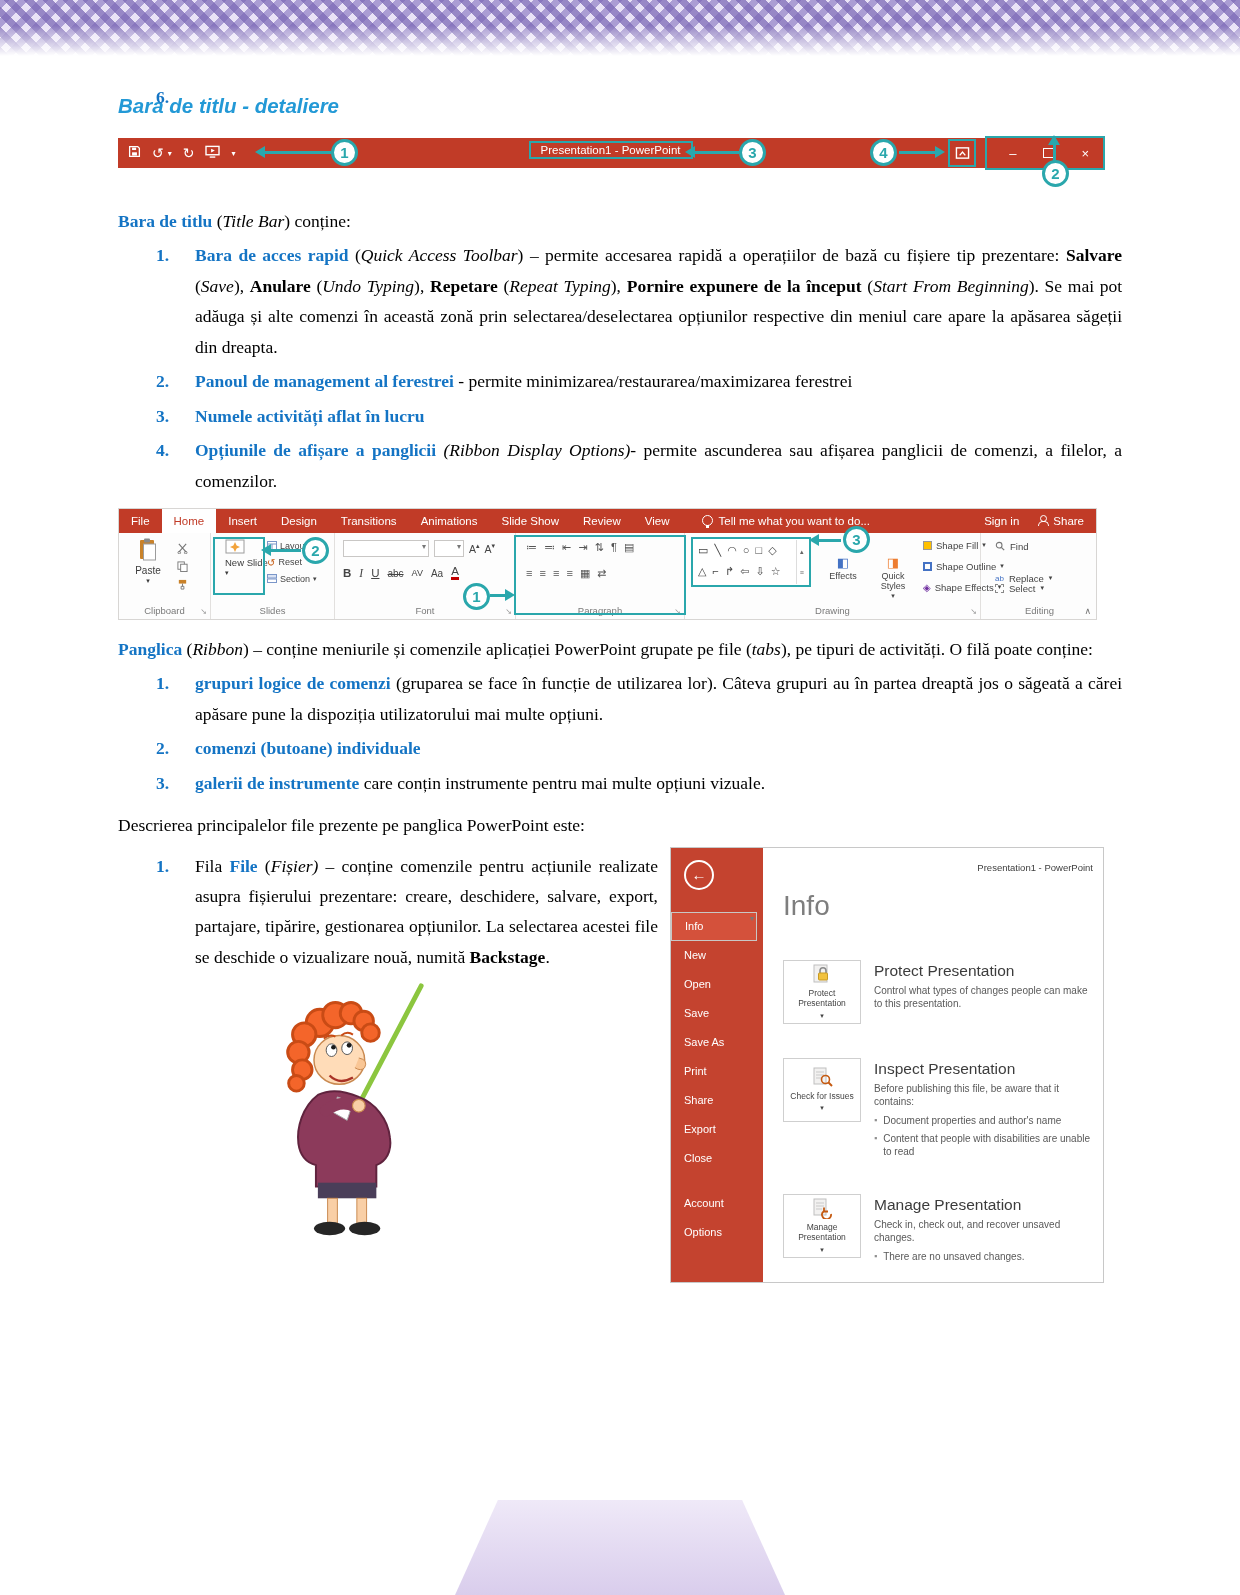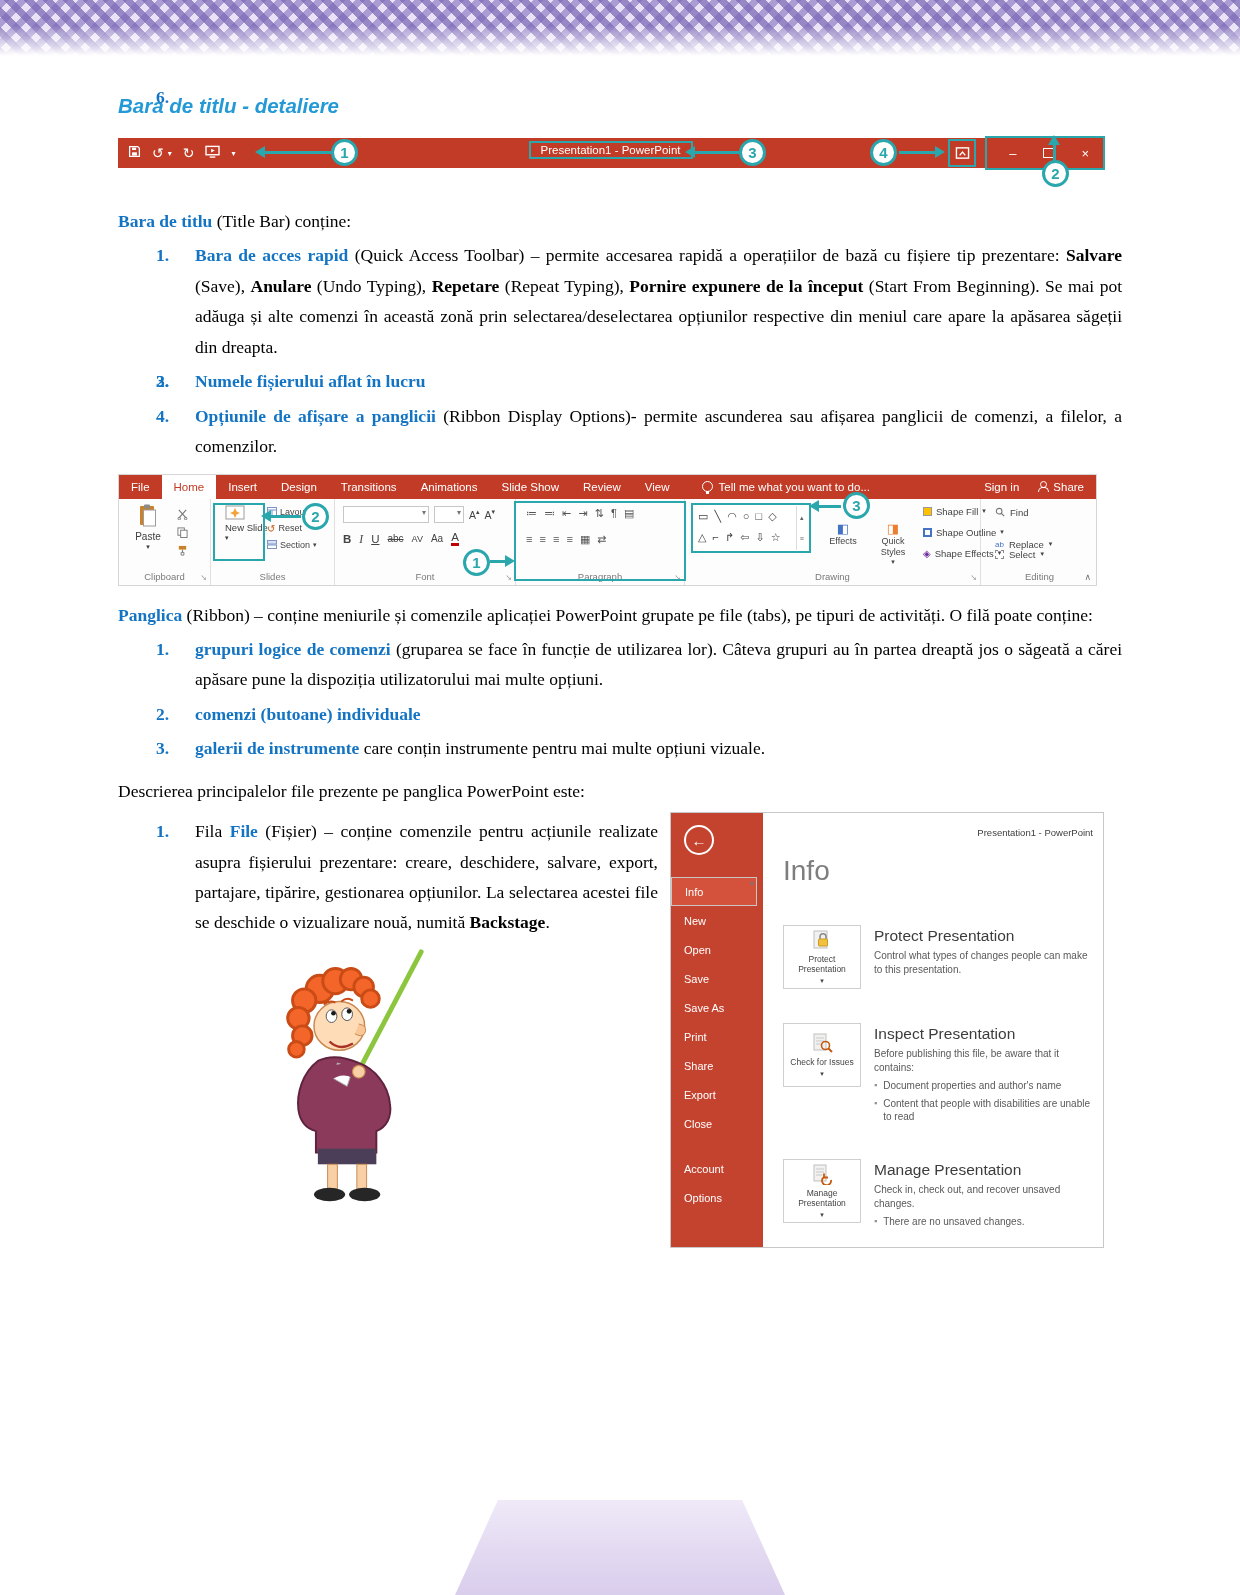--- a/index.html
+++ b/index.html
@@ -14,21 +14,21 @@
     background:
       repeating-linear-gradient(45deg, rgba(124,105,182,.75) 0 7px, rgba(255,255,255,0) 7px 14px),
       repeating-linear-gradient(-45deg, rgba(150,133,201,.8) 0 7px, rgba(232,225,246,.95) 7px 14px);
     -webkit-mask-image:linear-gradient(#000 45%,transparent 100%);mask-image:linear-gradient(#000 45%,transparent 100%)}
 
   .content{position:absolute;left:118px;width:1004px;top:0;padding-top:78px}
 
   .body-text{font-size:17.5px;line-height:1.74;text-align:justify}
   .lead{color:var(--blue);font-weight:bold}
   .b{font-weight:bold}
-  .i{}
+  .i{font-style:italic}
 
   h2.sec{font-family:"Liberation Sans",sans-serif;font-style:italic;font-weight:bold;color:var(--hblue);font-size:20.5px;margin:16px 0 8px}
 
   .num-item{position:relative;padding-left:77px;margin:4px 0}
   .num-item .n{position:absolute;left:38px;color:var(--blue);font-weight:bold}
 
   
   .co{position:absolute;width:27px;height:27px;border:3px solid var(--teal);border-radius:50%;background:#fff;
       color:var(--teal);font:bold 15px "Liberation Sans",sans-serif;display:flex;align-items:center;justify-content:center;z-index:5}
   .ar{position:absolute;background:var(--teal);height:3px;z-index:4}
@@ -189,24 +189,25 @@
     </div>
 
     <p class="body-text" style="margin-top:14px"><span class="lead">Bara de titlu</span><span> (</span><span class="i">Title Bar</span><span>) conține:</span></p>
 
     <div class="num-item body-text">
       <span class="n">1.</span>
       <span><span class="lead">Bara de acces rapid</span><span> (</span><span class="i">Quick Access Toolbar</span><span>) – permite accesarea rapidă a operațiilor de bază cu fișiere tip prezentare: </span><span class="b">Salvare</span><span> (</span><span class="i">Save</span><span>), </span><span class="b">Anulare</span><span> (</span><span class="i">Undo Typing</span><span>), </span><span class="b">Repetare</span><span> (</span><span class="i">Repeat Typing</span><span>), </span><span class="b">Pornire expunere de la început</span><span> (</span><span class="i">Start From Beginning</span><span>). Se mai pot adăuga și alte comenzi în această zonă prin selectarea/deselectarea opțiunilor respective din meniul care apare la apăsarea săgeții din dreapta.</span></span>
     </div>
     <div class="num-item body-text">
       <span class="n">2.</span>
+      <span><span class="lead">Panoul de management al ferestrei</span><span> - permite minimizarea/restaurarea/maximizarea ferestrei</span></span>
     </div>
     <div class="num-item body-text">
       <span class="n">3.</span>
-      <span><span class="lead">Numele fișierului aflat în lucru</span></span>
+      <span><span class="lead">Numele activități aflat în lucru</span></span>
     </div>
     <div class="num-item body-text">
       <span class="n">4.</span>
       <span><span class="lead">Opțiunile de afișare a panglicii</span><span> </span><span class="i">(Ribbon Display Options)</span><span>- permite ascunderea sau afișarea panglicii de comenzi, a filelor, a comenzilor.</span></span>
     </div>
 
 
     <div class="fig-rb">
       <div class="rb-tabs">
         <div class="rb-tab">File</div>

